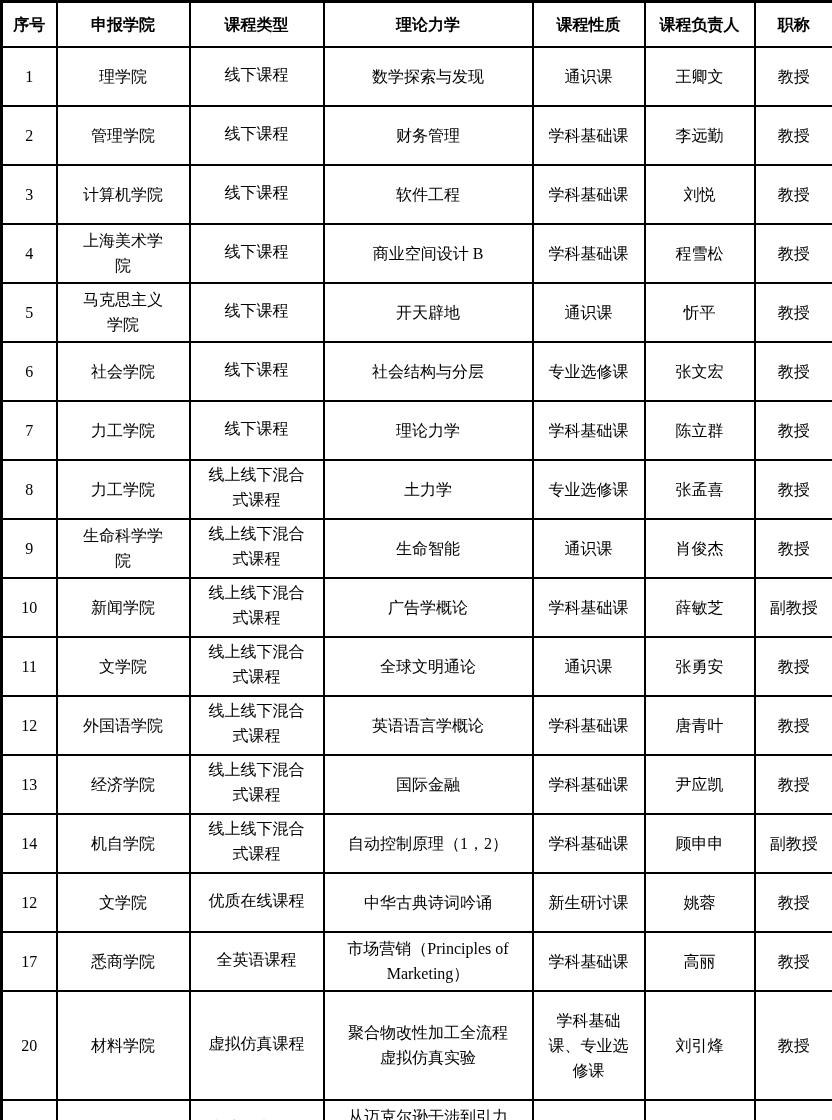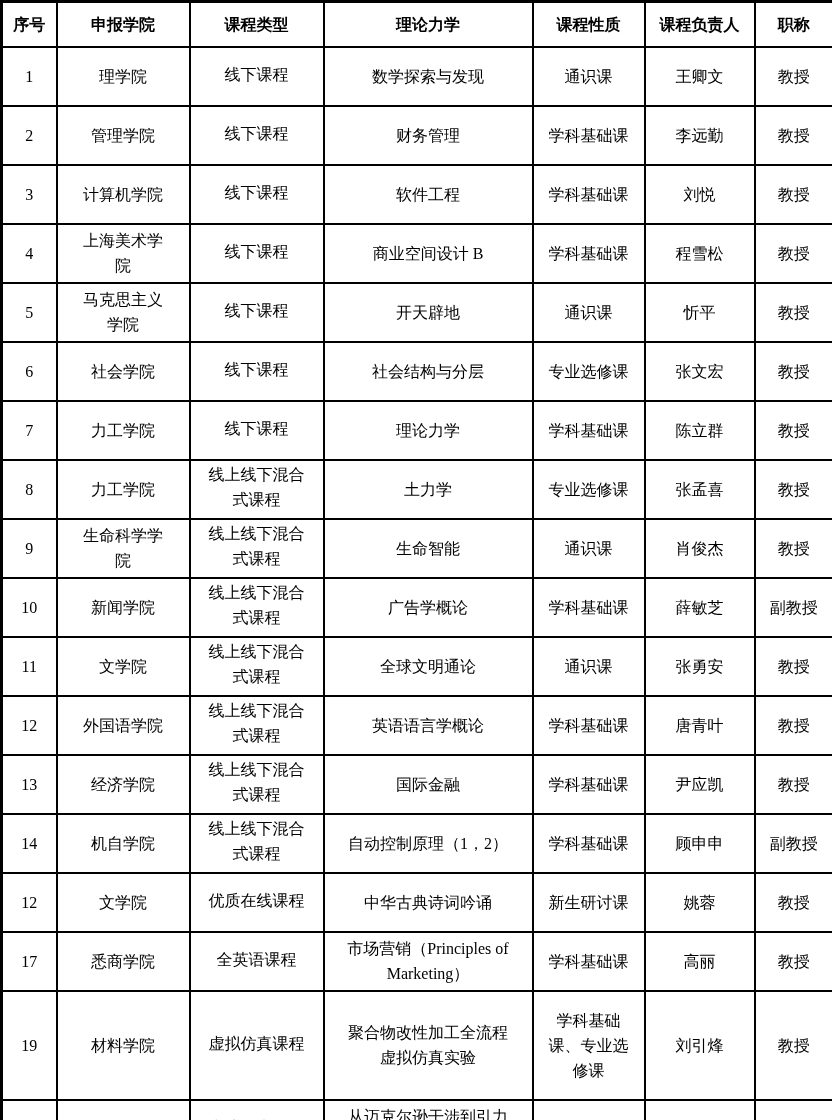--- a/index.html
+++ b/index.html
@@ -212,21 +212,21 @@
       <tr>
         <td class="col-index">17</td>
         <td class="col-college">悉商学院</td>
         <td class="col-type">全英语课程</td>
         <td class="col-name">市场营销（Principles of Marketing）</td>
         <td class="col-nature">学科基础课</td>
         <td class="col-leader">高丽</td>
         <td class="col-title">教授</td>
       </tr>
       <tr>
-        <td class="col-index">19</td>
+        <td class="col-index">20</td>
         <td class="col-college">材料学院</td>
         <td class="col-type">虚拟仿真课程</td>
         <td class="col-name">聚合物改性加工全流程虚拟仿真实验</td>
         <td class="col-nature">学科基础课、专业选修课</td>
         <td class="col-leader">刘引烽</td>
         <td class="col-title">教授</td>
       </tr>
       <tr>
         <td class="col-index">20</td>
         <td class="col-college">理学院</td>

